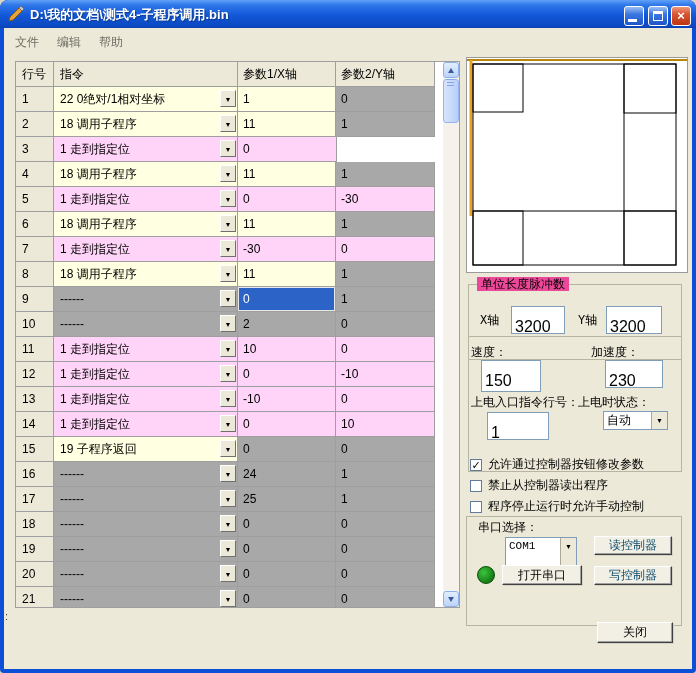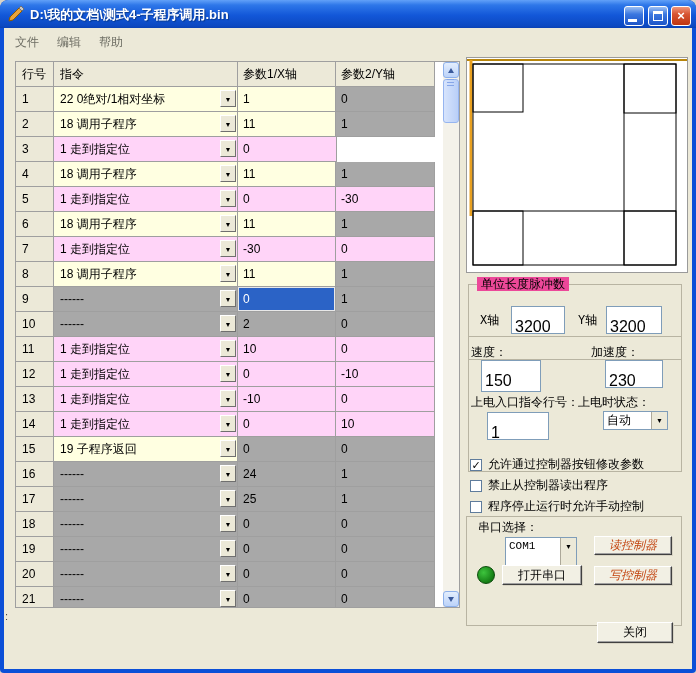--- a/index.html
+++ b/index.html
@@ -97,21 +97,21 @@
   .cb-wrap { position:absolute; left:466px; top:426px; }
   .cbrow { display:flex; align-items:center; height:21px; }
   .cbbox { width:12px; height:12px; background:#fff; border:1px solid #5F7C9C;
     font-size:11px; line-height:11px; text-align:center; color:#000; font-weight:bold; }
   .cblabel { margin-left:6px; font-size:12px; white-space:nowrap; }
 
   .btn3d { position:absolute; background:#F2F0E4; font-size:12px; text-align:center;
     border-top:1px solid #fff; border-left:1px solid #fff;
     border-right:1px solid #404040; border-bottom:1px solid #404040;
     box-shadow:inset -1px -1px 0 #A0A0A0, 1px 1px 0 #D8D4C4; }
-  .btn3d.disabled { color:#c2410c;font-style:italic; }
+  .btn3d.disabled { color:#0c4a6e; }
 
   .led { position:absolute; left:473px; top:538px; width:18px; height:18px; border-radius:50%;
     background:radial-gradient(circle at 35% 35%, #3DC43D, #127812 75%);
     border:1px solid #0A4A0A; }
 
   .colon-artifact { position:absolute; left:1px; top:582px; font-size:11px; color:#444; }
 </style>
 </head>
 <body>
 

